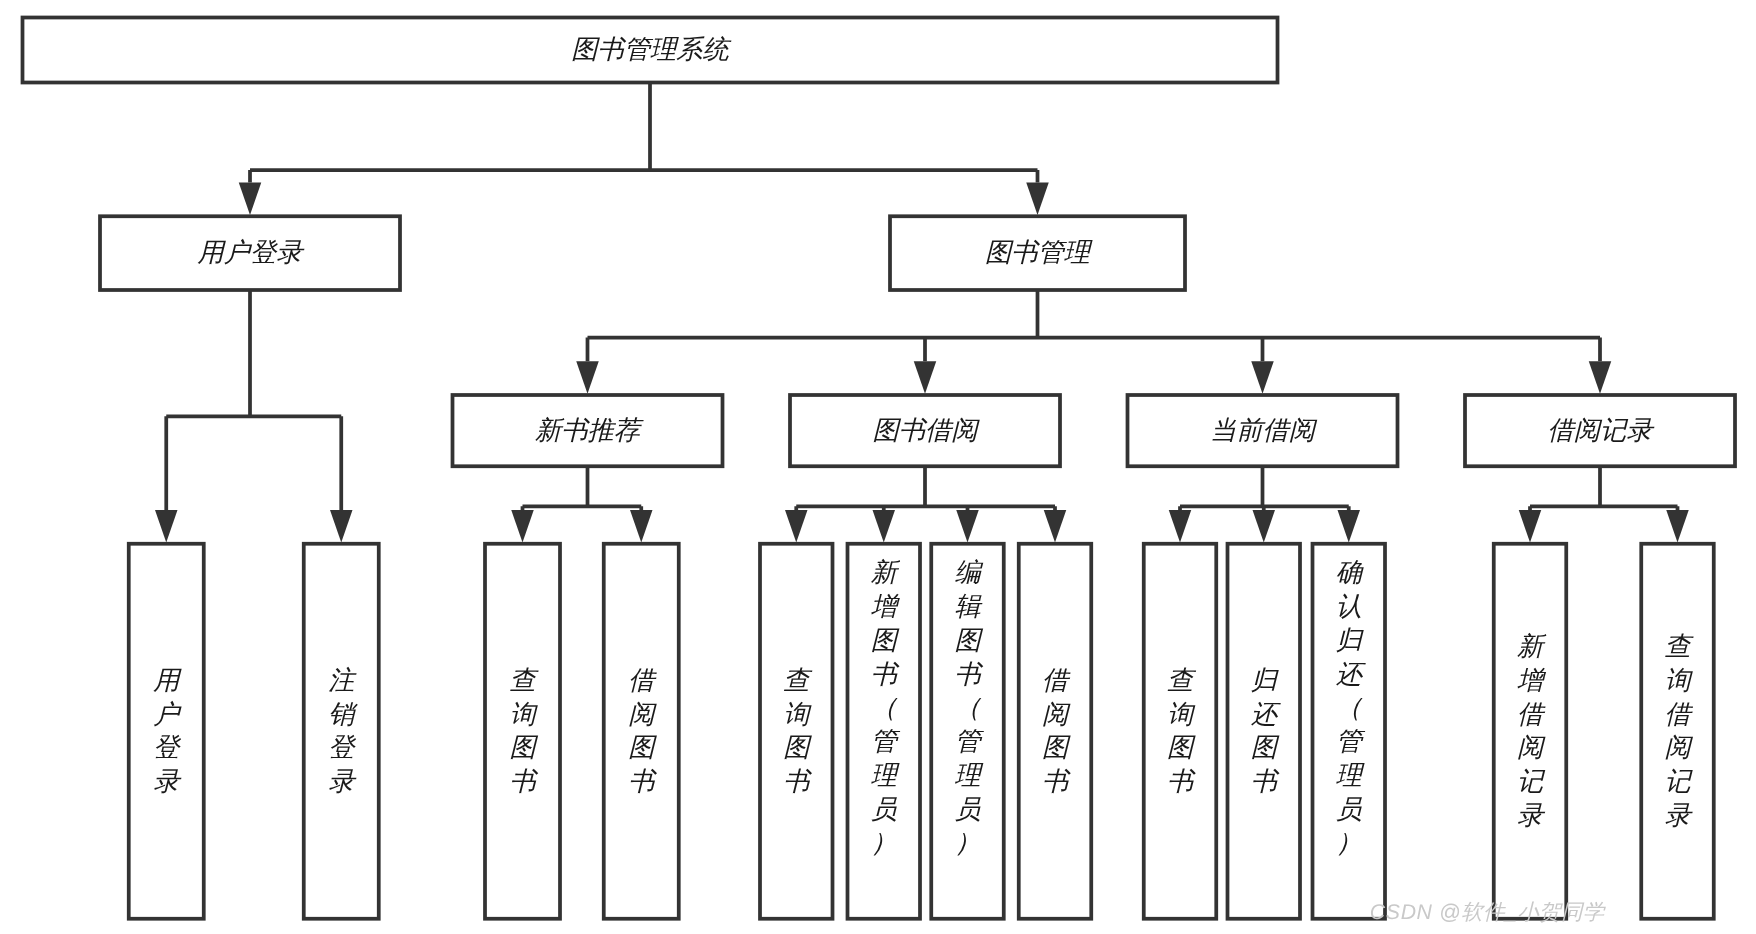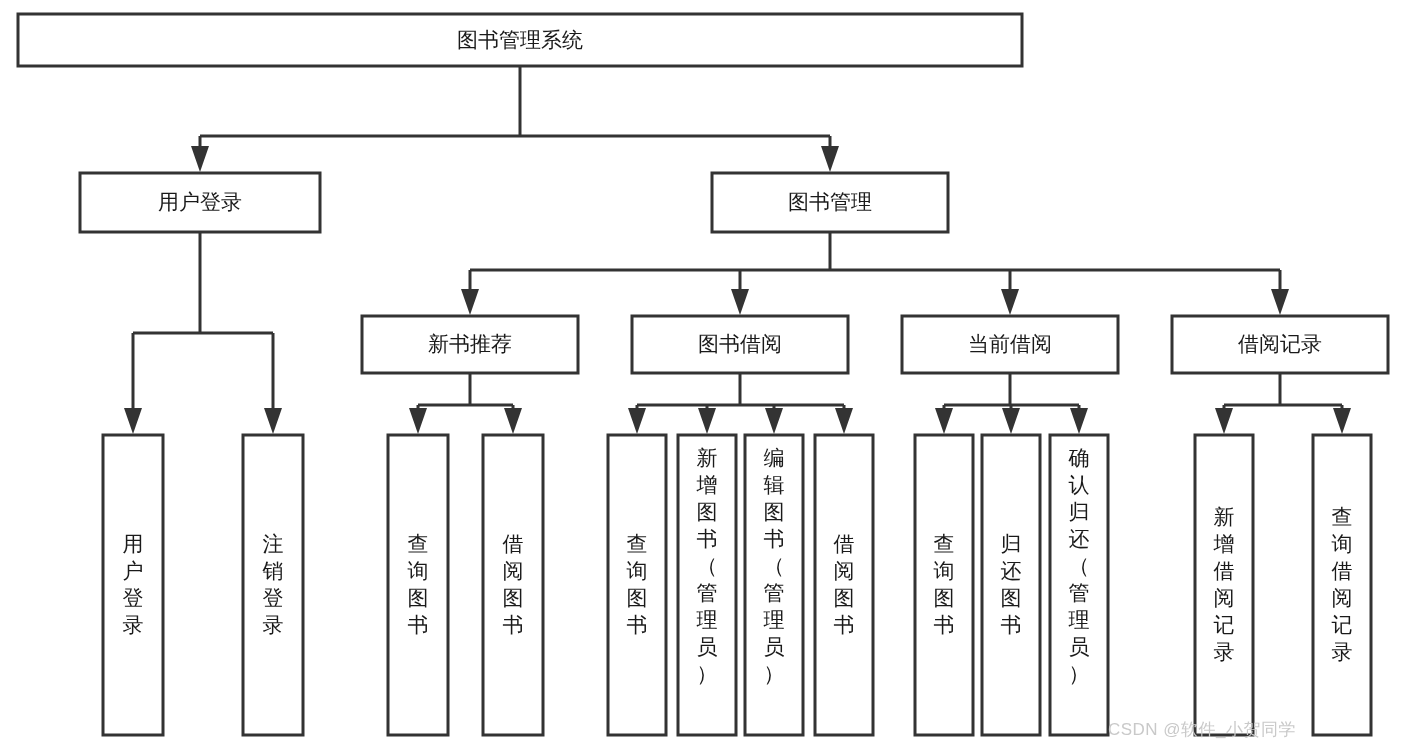--- a/index.html
+++ b/index.html
@@ -12,20 +12,21 @@
     width: 1405px;
     height: 747px;
     font-family: "Liberation Sans", "DejaVu Sans", sans-serif;
     overflow: hidden;
   }
   #diagram-root {
     position: relative;
     width: 1304px;
     height: 747px;
     background: #ffffff;
+    font-style: italic;
   }
   svg.diagram-canvas {
     position: absolute;
     top: 0;
     left: 0;
     width: 1405px;
     height: 747px;
   }
   .node-box {
     fill: #ffffff;
@@ -49,21 +50,21 @@
     stroke: #333333;
     stroke-width: 3;
     fill: none;
   }
   .arrow-head {
     fill: #333333;
     stroke: none;
   }
   .watermark {
     position: absolute;
-    right: 8px;
+    right: 20px;
     bottom: 6px;
     font-family: "Liberation Sans", "DejaVu Sans", sans-serif;
     font-size: 17px;
     color: #c9c9c9;
     letter-spacing: 0.5px;
     white-space: nowrap;
     user-select: none;
   }
 </style>
 </head>

